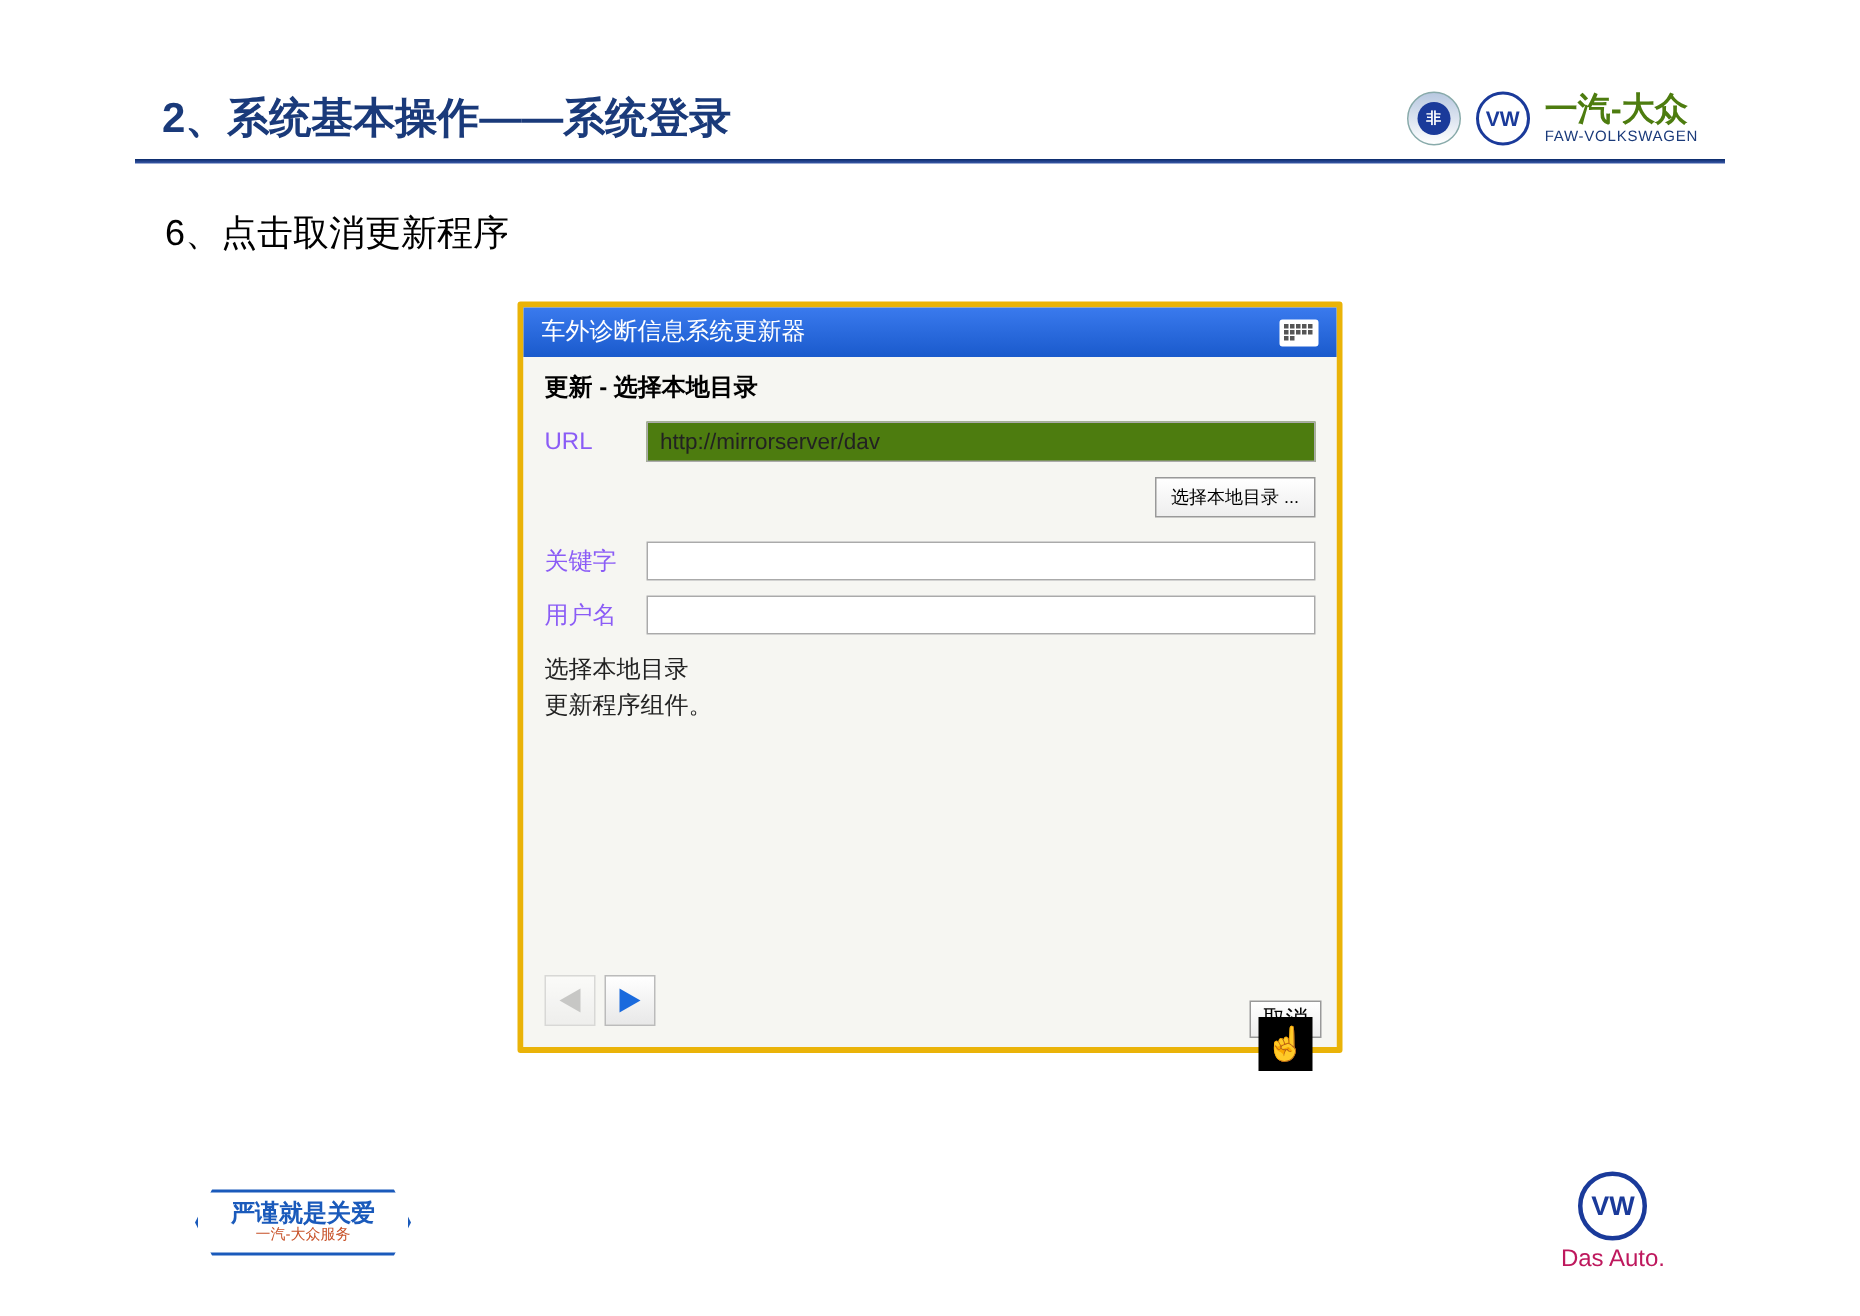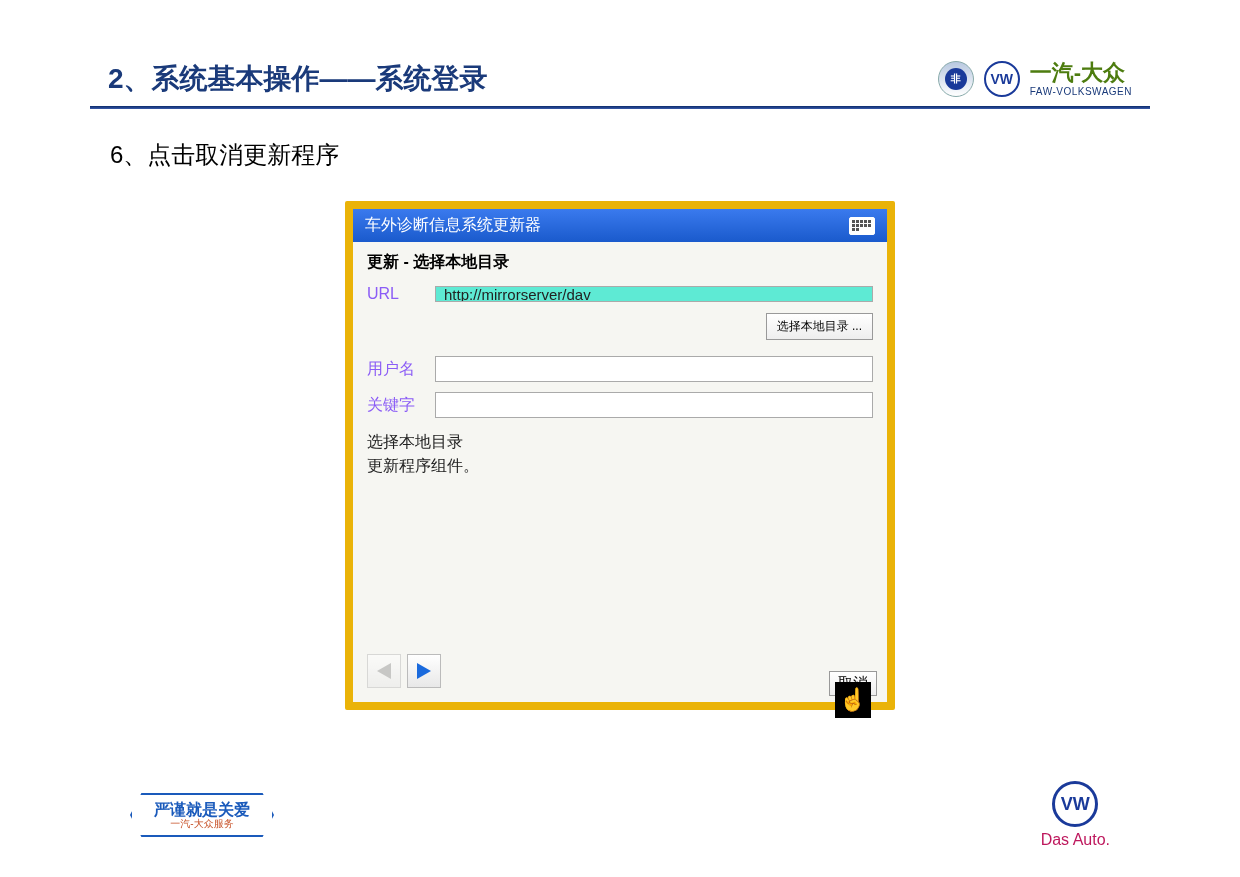--- a/index.html
+++ b/index.html
@@ -74,21 +74,21 @@
     }
     .step-text {
       font-size: 24px;
       color: #000;
       margin: 0 0 30px 110px;
     }
     .dialog {
       width: 550px;
       margin: 0 auto;
       background: #fff;
-      border: 8px solid #eab308;
+      border: 4px solid #eab308;
       border-radius: 2px;
       position: relative;
     }
     .dialog-titlebar {
       background: linear-gradient(180deg,#3a7aee,#1a5acc);
       color: #fff;
       font-size: 16px;
       padding: 6px 12px;
       display: flex;
       align-items: center;
@@ -124,26 +124,26 @@
       margin-bottom: 10px;
       gap: 8px;
     }
     .form-label {
       width: 60px;
       font-size: 16px;
       color: #8b5cf6;
     }
     .url-input {
       flex: 1;
-      background: #5eead4;
+      background: #4d7c0f;
       border: 1px solid #aaa;
       padding: 4px 8px;
       font-size: 15px;
       color: #222;
-      height: 16px;
+      height: 27px;
     }
     .text-input {
       flex: 1;
       background: #fff;
       border: 1px solid #aaa;
       padding: 4px 8px;
       font-size: 15px;
       height: 26px;
     }
     .dir-button-row {
@@ -296,26 +296,26 @@
       <div class="form-row">
         <div class="form-label">URL</div>
         <input class="url-input" value="http://mirrorserver/dav" style="">
       </div>
 
       <div class="dir-button-row">
         <button class="dir-button">选择本地目录 ...</button>
       </div>
 
       <div class="form-row">
+        <div class="form-label">关键字</div>
+        <input class="text-input" value="" style="">
+      </div>
+
+      <div class="form-row">
         <div class="form-label">用户名</div>
-        <input class="text-input" value="" style="">
-      </div>
-
-      <div class="form-row">
-        <div class="form-label">关键字</div>
         <input class="text-input" value="" style="">
       </div>
 
       <div class="description">
         <div>选择本地目录</div>
         <div>更新程序组件。</div>
       </div>
 
       <div class="nav-buttons">
         <div class="nav-btn disabled">

